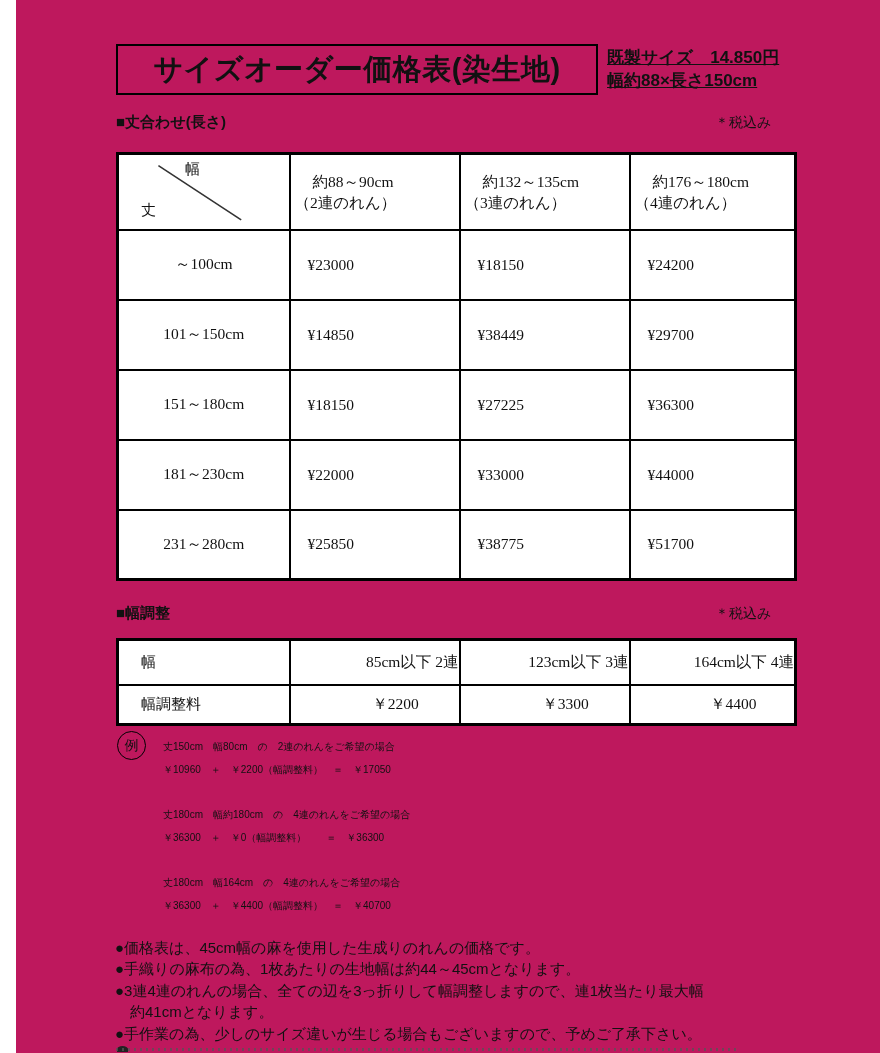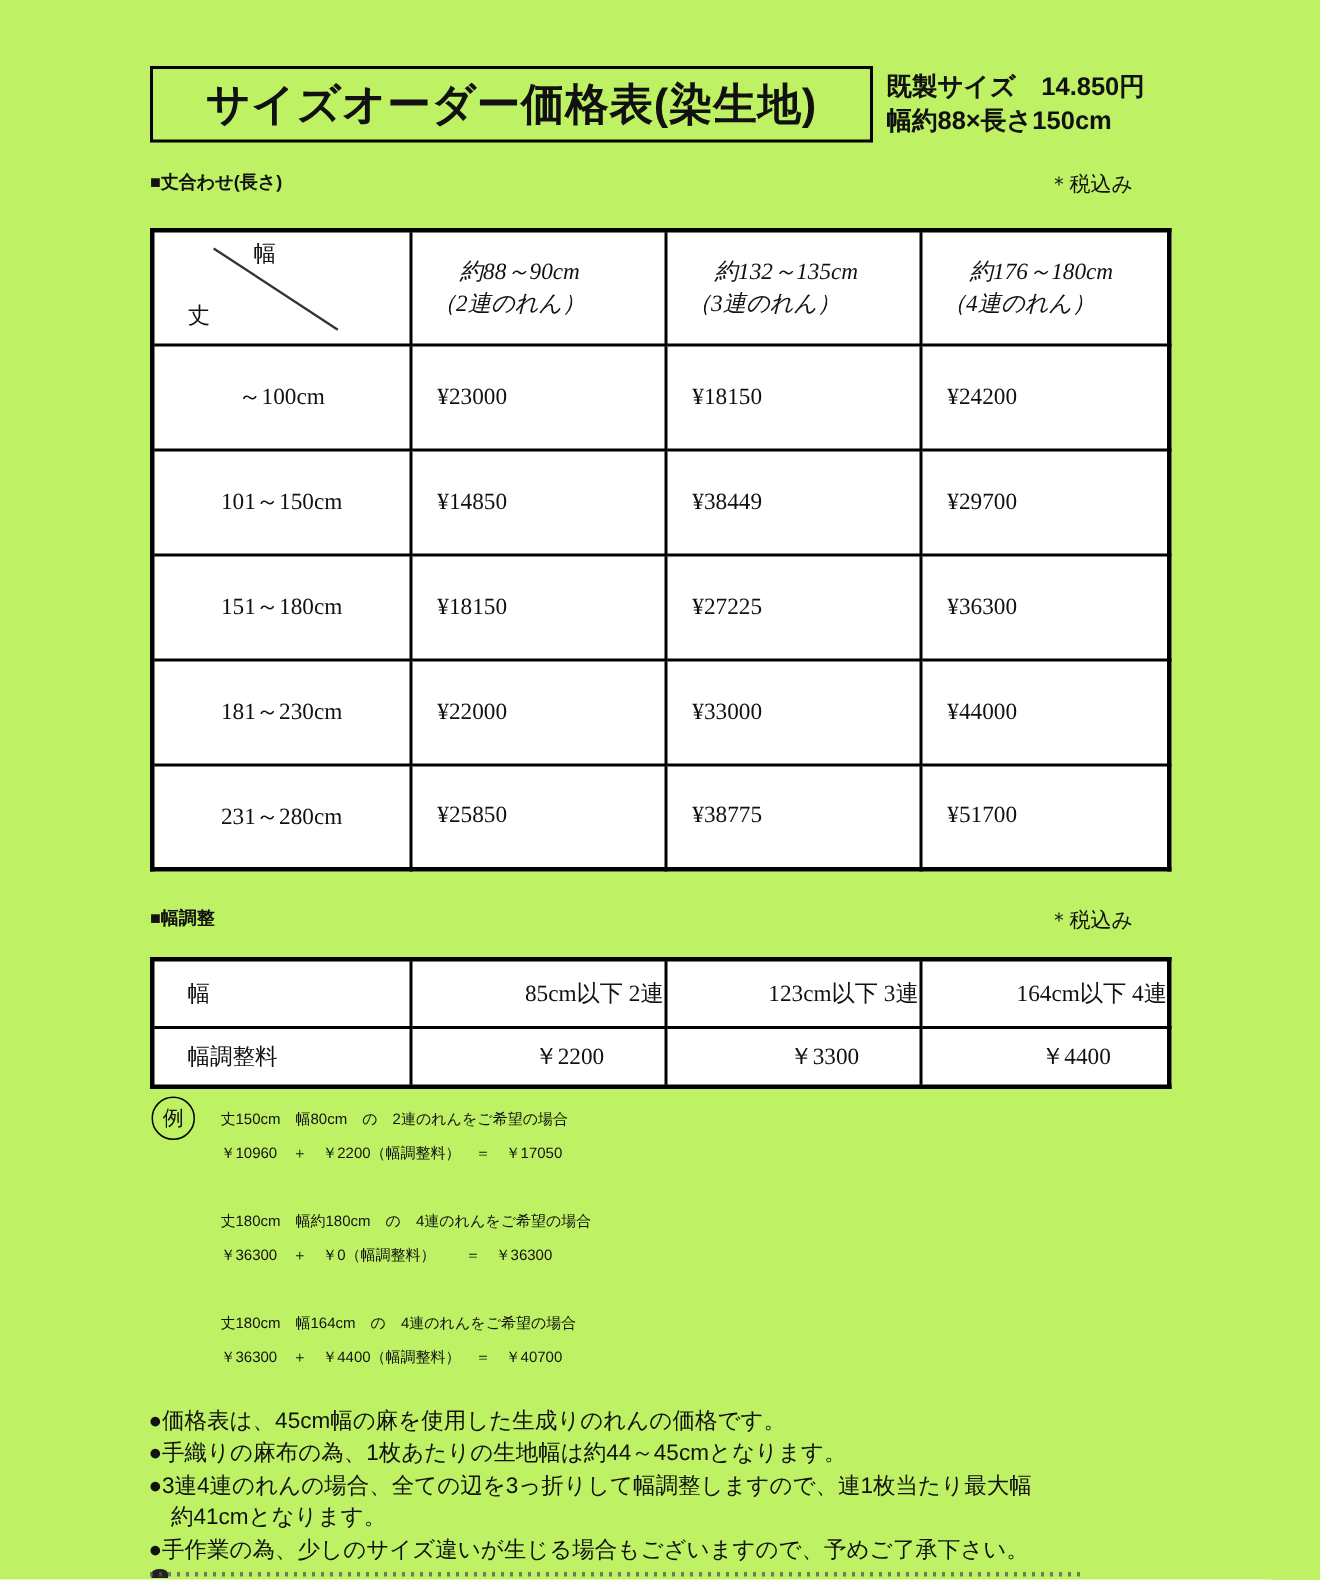--- a/index.html
+++ b/index.html
@@ -2,43 +2,43 @@
 <html lang="ja"><head>
 <meta charset="utf-8">
 <style>
   * { margin:0; padding:0; box-sizing:border-box; }
   html,body { background:#fff; }
   body {
     width:880px; height:1053px; position:relative; overflow:hidden;
     font-family:"Liberation Sans","DejaVu Sans",sans-serif;
     color:#111;
   }
-  .page { position:absolute; inset:0; background:#bef264; }
+  .page { position:absolute; inset:0; background:#be185d;margin-left:16px; }
 
   
   .title-box {
     position:absolute; left:100px; top:44px; width:482px; height:51px;
     border:2.5px solid #000; display:flex; align-items:center; justify-content:center;
   }
   .title-box span { font-size:29px; font-weight:bold; letter-spacing:0.5px; white-space:nowrap; }
-  .ready-made { position:absolute; left:591px; top:46px; font-size:17px; font-weight:bold; line-height:23px; white-space:nowrap; }
-
-  
-  .sec-head { position:absolute; font-size:12px; font-weight:bold; white-space:nowrap; }
+  .ready-made { position:absolute; left:591px; top:46px; font-size:17px; font-weight:bold; line-height:23px; white-space:nowrap;text-decoration:underline; }
+
+  
+  .sec-head { position:absolute; font-size:15px; font-weight:bold; white-space:nowrap; }
   .sec-head.h1 { left:100px; top:113px; }
   .sec-head.h2 { left:100px; top:604px; }
   .tax-note { position:absolute; font-size:14px; white-space:nowrap; }
   .tax-note.t1 { left:699px; top:114px; }
   .tax-note.t2 { left:699px; top:605px; }
 
   
   table { border-collapse:collapse; table-layout:fixed; position:absolute; background:#fff; }
   td { border:2px solid #000; font-family:"Liberation Serif","DejaVu Serif",serif; font-size:15.5px; vertical-align:middle; }
   .length-table { left:100px; top:152px; width:678px; border:3px solid #000; }
-  .length-table td.col-head { text-align:left; padding-left:14px; line-height:21px; height:76px;font-style:italic; }
+  .length-table td.col-head { text-align:left; padding-left:4px; line-height:21px; height:76px; }
   .length-table td.col-head .l1 { padding-left:18px; }
   .length-table td.row-label { text-align:center; height:70px; }
   .length-table td.price { text-align:left; padding-left:17px; height:70px; }
 
   
   td.corner { position:relative; height:76px; padding:0; }
   td.corner svg { position:absolute; inset:0; width:100%; height:100%; }
   .corner-w { position:absolute; left:66px; top:5px; font-size:15px; font-family:"Liberation Sans","DejaVu Sans",sans-serif; }
   .corner-h { position:absolute; left:22px; top:46px; font-size:15px; font-family:"Liberation Sans","DejaVu Sans",sans-serif; }
 

